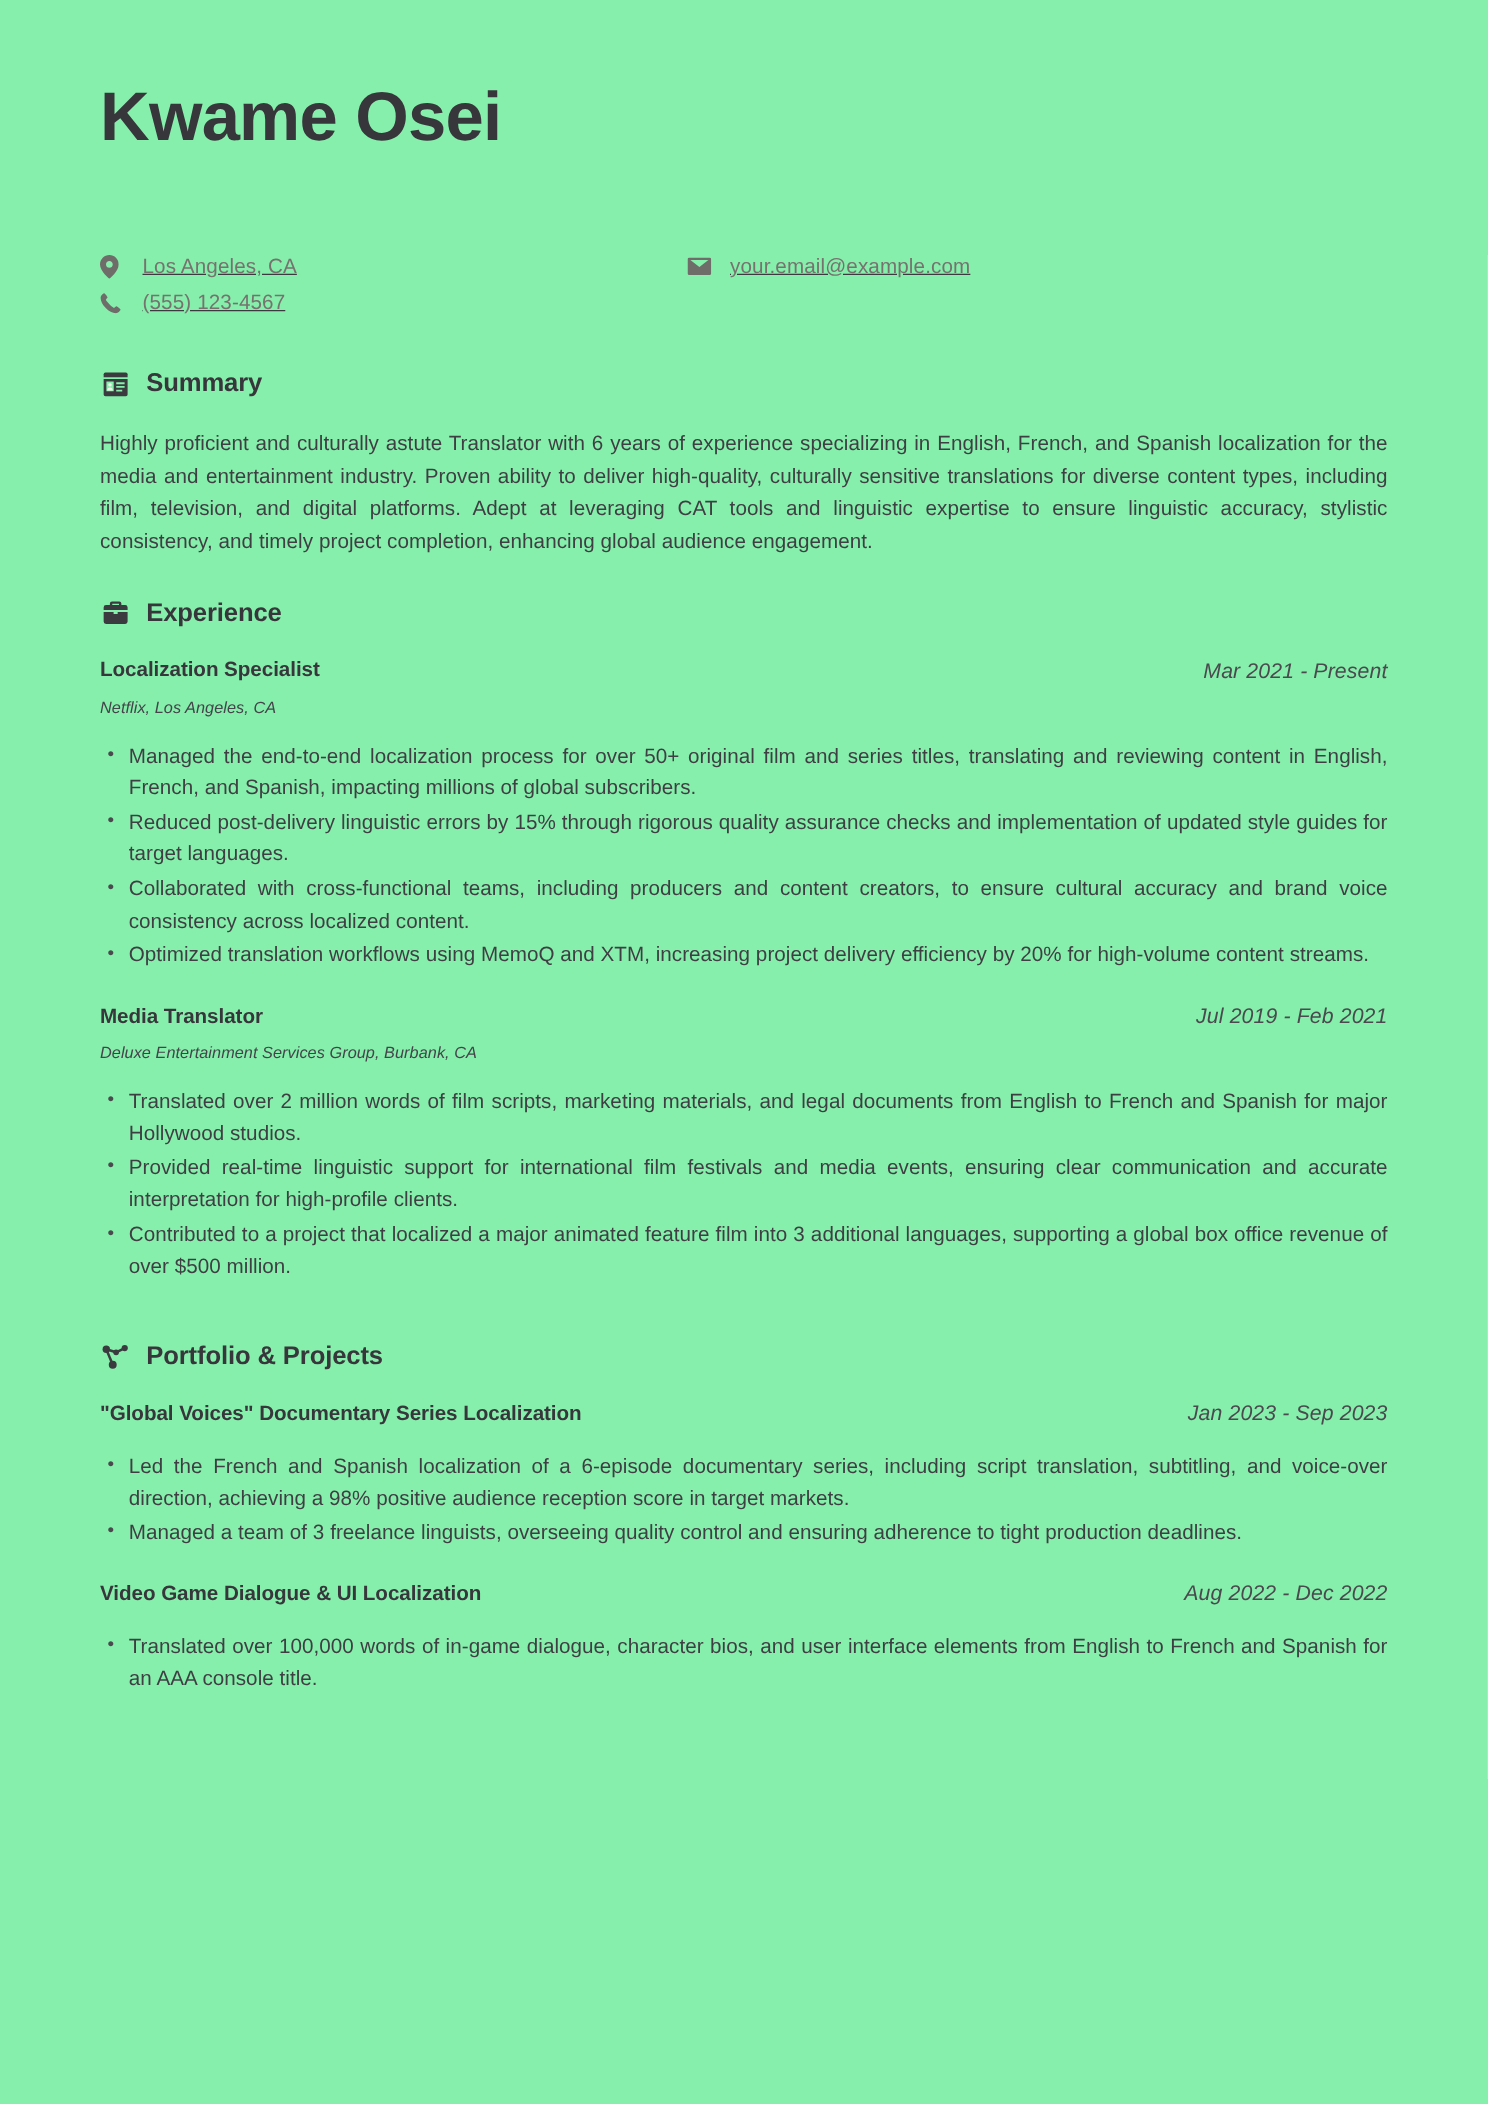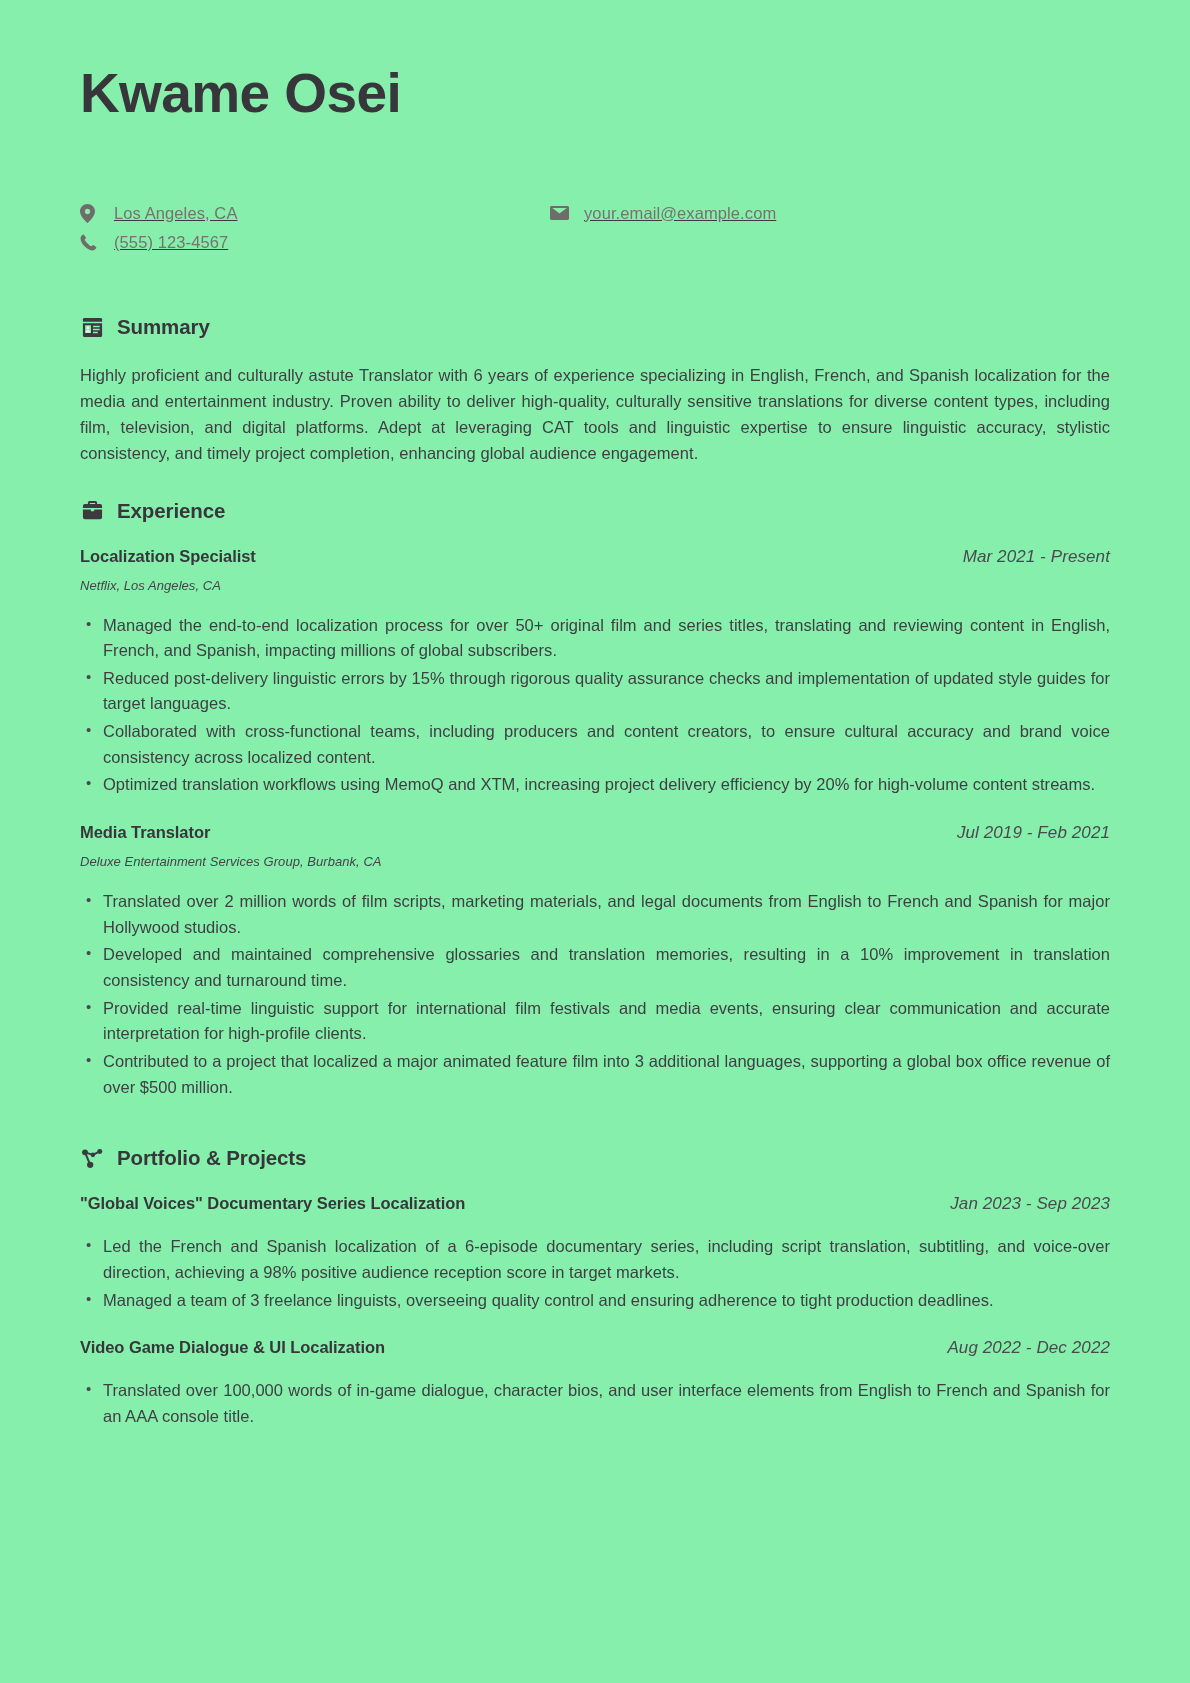--- a/index.html
+++ b/index.html
@@ -59,21 +59,21 @@
   .contact-icon svg { display: block; }
   .contact-text {
     font-size: 16.5px;
     color: #76736f;
     letter-spacing: 0.1px;
     padding-left: 8px;
     white-space: nowrap;
   }
 
   
-  .section { margin-top: 54px; }
+  .section { margin-top: 34px; }
   .section-head {
     display: flex;
     align-items: center;
     gap: 13px;
     margin-bottom: 24px;
   }
   .section-icon {
     color: #3b3b3f;
     display: flex;
     align-items: center;
@@ -100,21 +100,21 @@
     letter-spacing: 0.05px;
     hyphens: auto;
   }
 
   
   .entry { margin-bottom: 4px; }
   .entry + .entry { margin-top: 25px; }
   .entry-top {
     display: flex;
     justify-content: space-between;
-    align-items: flex-start;
+    align-items: center;
     gap: 28px;
   }
   .entry-title {
     font-size: 16.5px;
     font-weight: 700;
     color: #37373b;
     letter-spacing: -0.05px;
   }
   .entry-date {
     font-size: 17px;
@@ -248,21 +248,20 @@
       </div>
 
       <div class="entry">
         <div class="entry-top">
           <span class="entry-title">Media Translator</span>
           <span class="entry-date">Jul 2019 - Feb 2021</span>
         </div>
         <div class="entry-sub">Deluxe Entertainment Services Group, Burbank, CA</div>
         <ul class="bullets">
           <li>Translated over 2 million words of film scripts, marketing materials, and legal documents from English to French and Spanish for major Hollywood studios.</li>
-          <li>Developed and maintained comprehensive glossaries and translation memories, resulting in a 10% improvement in translation consistency and turnaround time.</li>
           <li>Provided real-time linguistic support for international film festivals and media events, ensuring clear communication and accurate interpretation for high-profile clients.</li>
           <li>Contributed to a project that localized a major animated feature film into 3 additional languages, supporting a global box office revenue of over $500 million.</li>
         </ul>
       </div>
 
     </div>
   </div>
 
   <div class="section portfolio-section">
     <div class="section-head">

